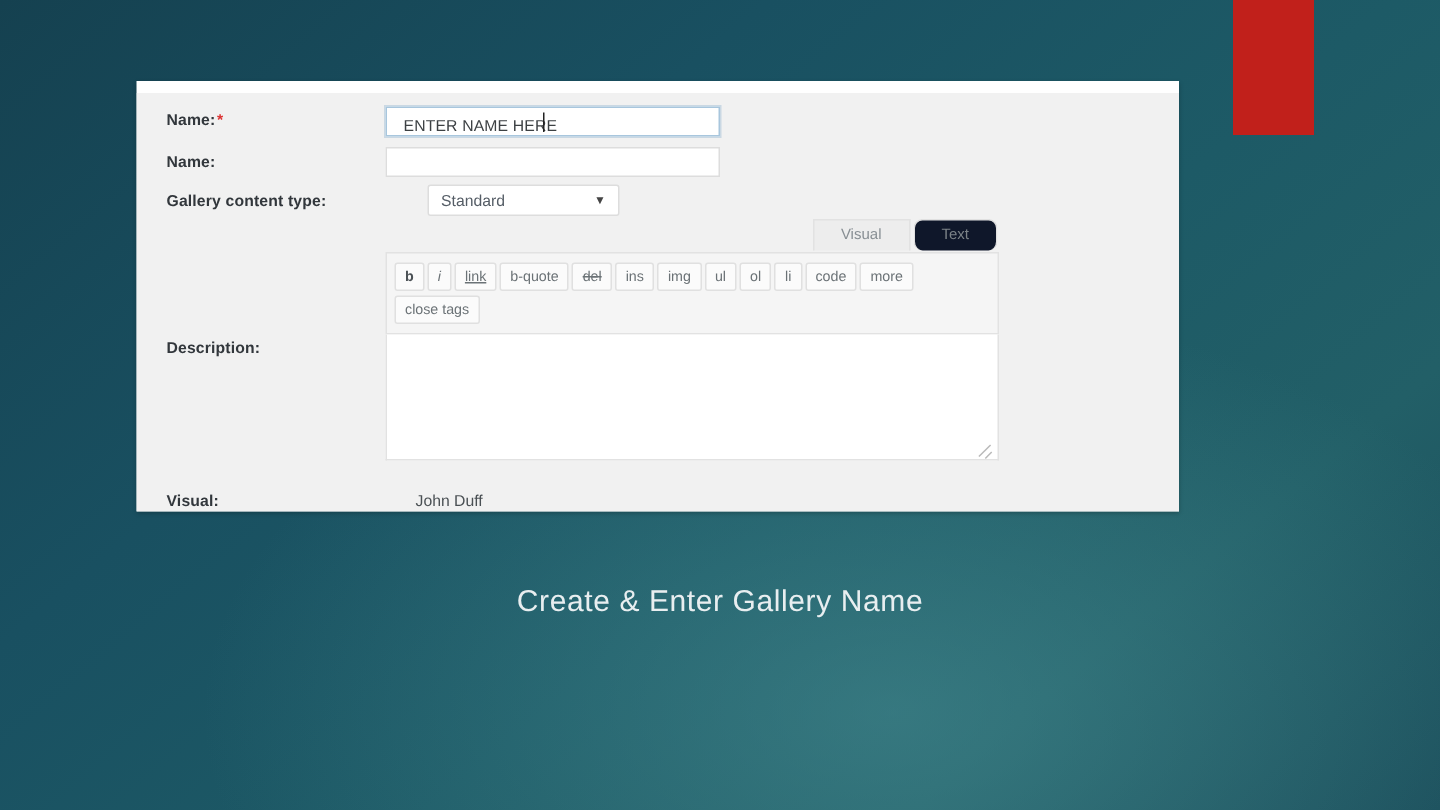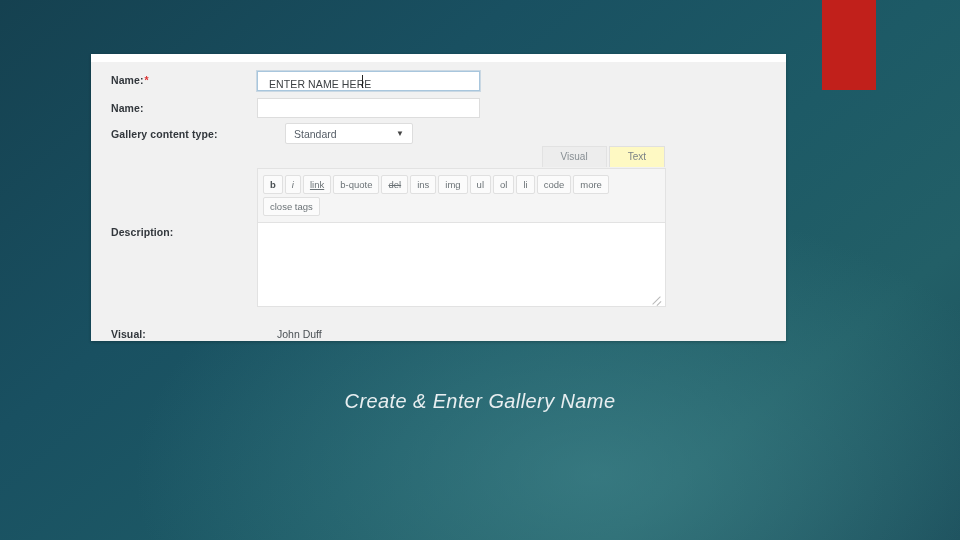--- a/index.html
+++ b/index.html
@@ -165,23 +165,24 @@
     color: #888f94;
     padding: 4px 18px 4px;
     border: 1px solid #e2e2e2;
     border-bottom: none;
     background: #ededed;
     line-height: 12px;
     vertical-align: bottom;
     margin-left: 2px;
   }
   .tab.active {
-    background: #fef9c3;
+    background: #0f172a;
     color: #7b8287;
     border-color: #e0e0e0;
+    border-radius: 6px;
   }
 
   .toolbar {
     box-sizing: border-box;
     background: #f5f5f5;
     border: 1px solid #e2e2e2;
     padding: 5px 4px 4px 5px;
     min-height: 44px;
   }
   .tbtn {
@@ -259,21 +260,20 @@
   
   .caption {
     position: absolute;
     left: 0;
     right: 0;
     top: 390px;
     text-align: center;
     font-size: 20px;
     color: #e8eef0;
     letter-spacing: 0.4px;
-    font-style: italic;
   }
 </style>
 </head>
 <body>
 
 <div id="slide">
 
   <div class="red-bar"></div>
 
   <div class="panel">

